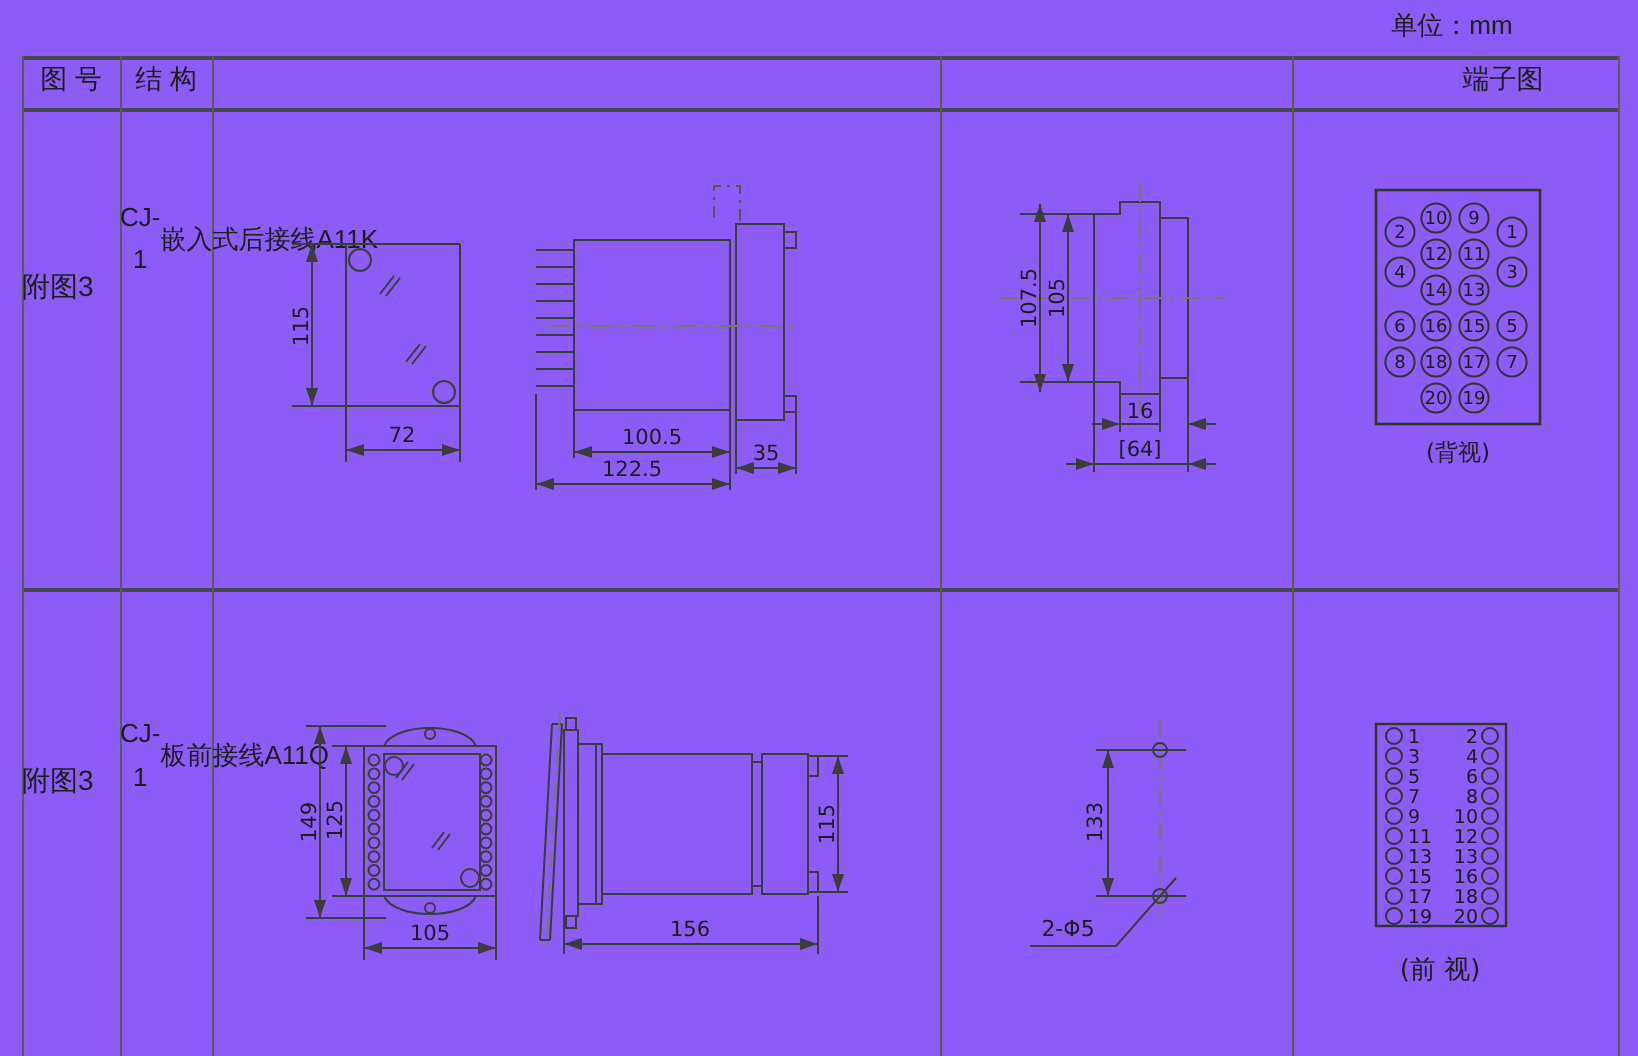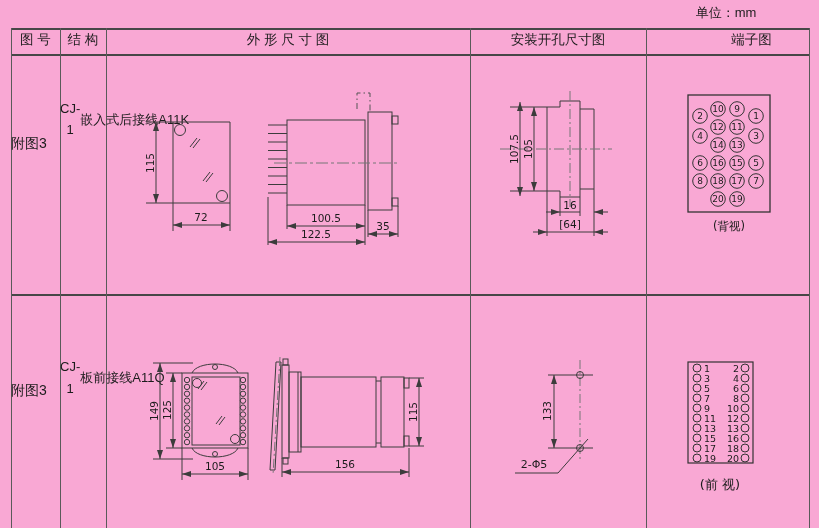--- a/index.html
+++ b/index.html
@@ -1,18 +1,18 @@
 <!DOCTYPE html>
 <html><head>
 <meta charset="utf-8">
 <style>
   html,body { margin:0; padding:0; background:#e8e8e8; }
   .page {
     position:relative; width:819px; height:528px; margin:0 auto;
-    background:#f9a8d4; font-family:"Liberation Sans","DejaVu Sans",sans-serif;
+    background:#8b5cf6; font-family:"Liberation Sans","DejaVu Sans",sans-serif;
     color:#1c1c1c; overflow:hidden;
   }
   .hl { position:absolute; background:#474747; height:2px; }
   .vl { position:absolute; background:#5a5a5a; width:1px; }
   .unit { position:absolute; top:4px; left:646px; width:160px; text-align:center; font-size:13px; }
   .hdr { position:absolute; top:30px; height:20px; display:flex; align-items:center; justify-content:center;
          font-size:13.5px; }
   .vcol { position:absolute; display:flex; flex-direction:row; align-items:center; font-size:13px; }
   .vcol span { display:block; text-align:center; }
   .r1fig  { left:11px;  width:49px; top:130px; } .r1fig span { line-height:26px; font-size:14px; }
@@ -41,22 +41,20 @@
     <div class="vl" style="left:11px;  top:28px; height:500px;"></div>
     <div class="vl" style="left:60px;  top:28px; height:500px;"></div>
     <div class="vl" style="left:106px; top:28px; height:500px;"></div>
     <div class="vl" style="left:470px; top:28px; height:500px;"></div>
     <div class="vl" style="left:646px; top:28px; height:500px;"></div>
     <div class="vl" style="left:809px; top:28px; height:500px;"></div>
   </div>
 
   <div class="hdr" style="left:11px;  width:49px;">图 号</div>
   <div class="hdr" style="left:60px;  width:46px;">结 构</div>
-  <div class="hdr" style="left:106px; width:364px;">外 形 尺 寸 图</div>
-  <div class="hdr" style="left:470px; width:176px;">安装开孔尺寸图</div>
   <div class="hdr" style="left:646px; width:163px;margin-left:24px;">端子图</div>
 
   <div class="vcol r1fig">
     <span>附</span>
     <span>图</span>
     <span>3</span>
   </div>
   <div class="vcol r1str">
     <span>CJ-1</span>
     <span>嵌</span>

